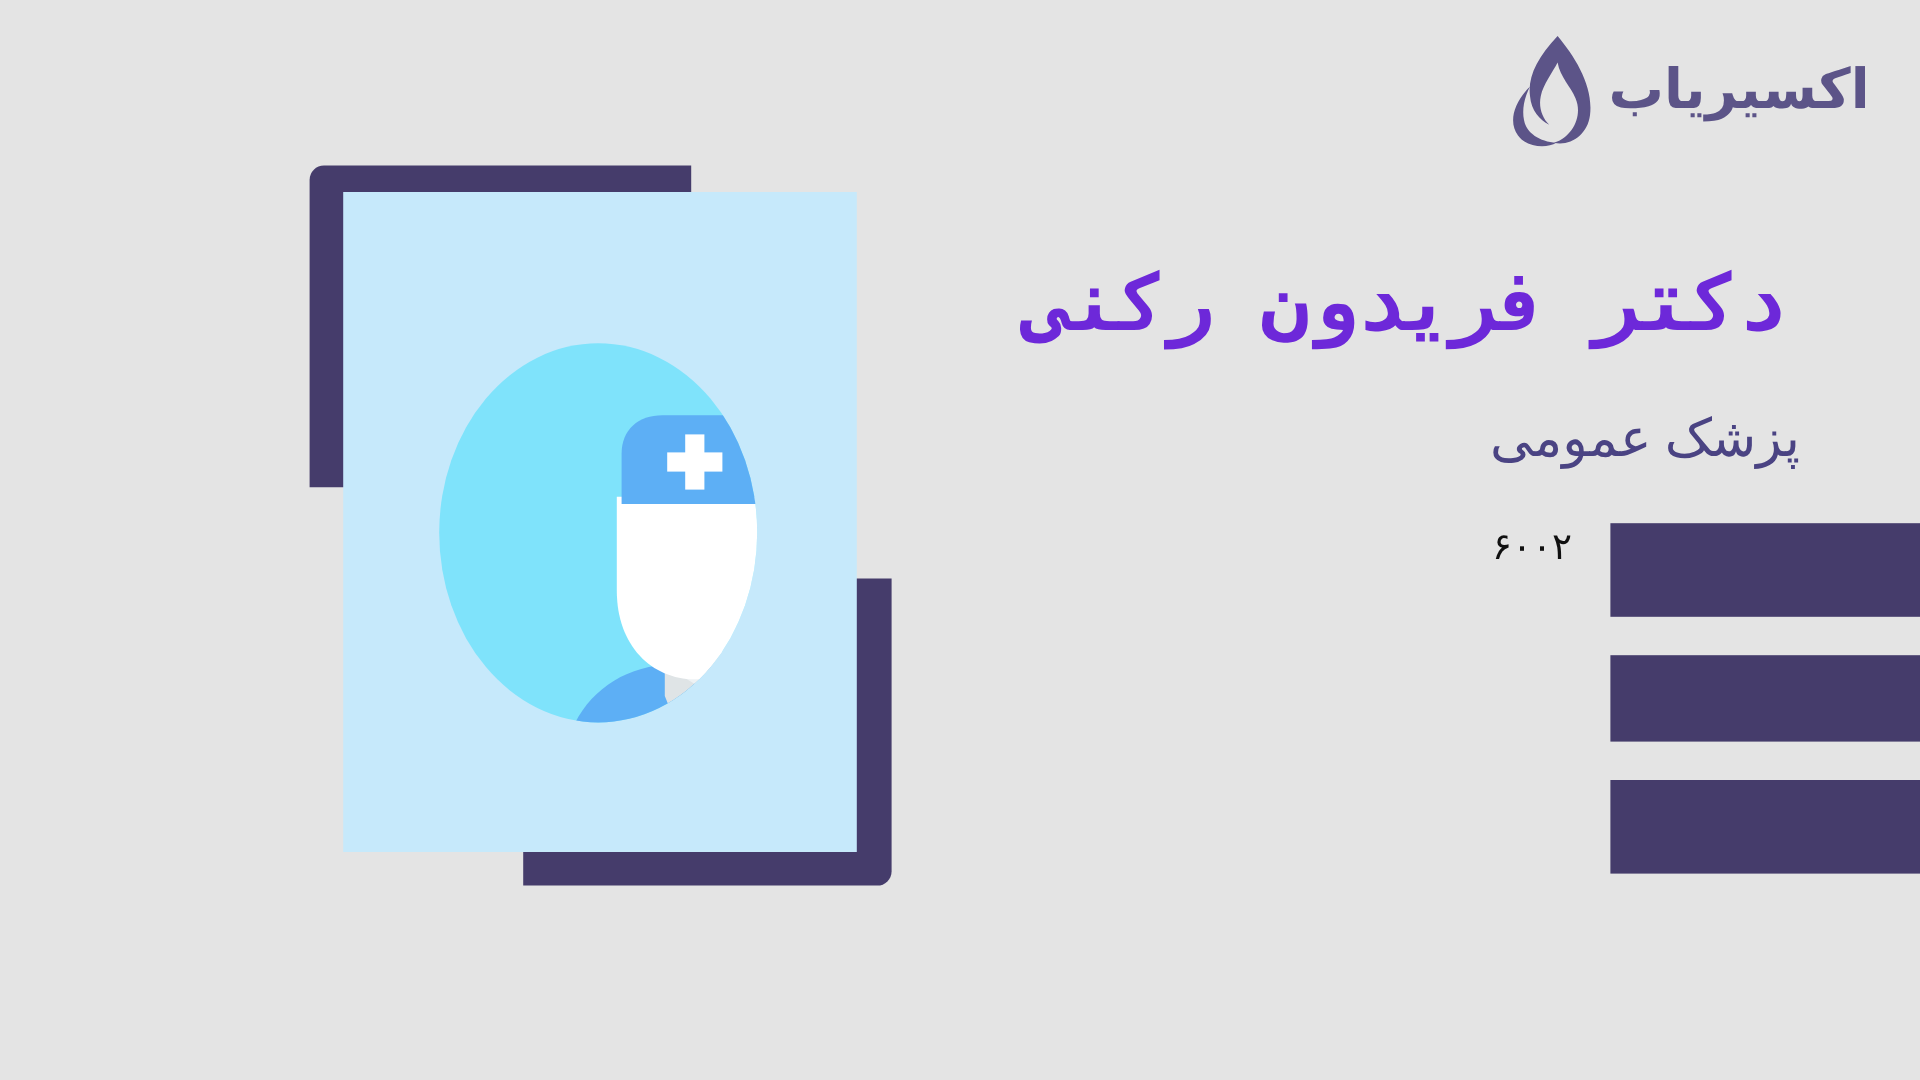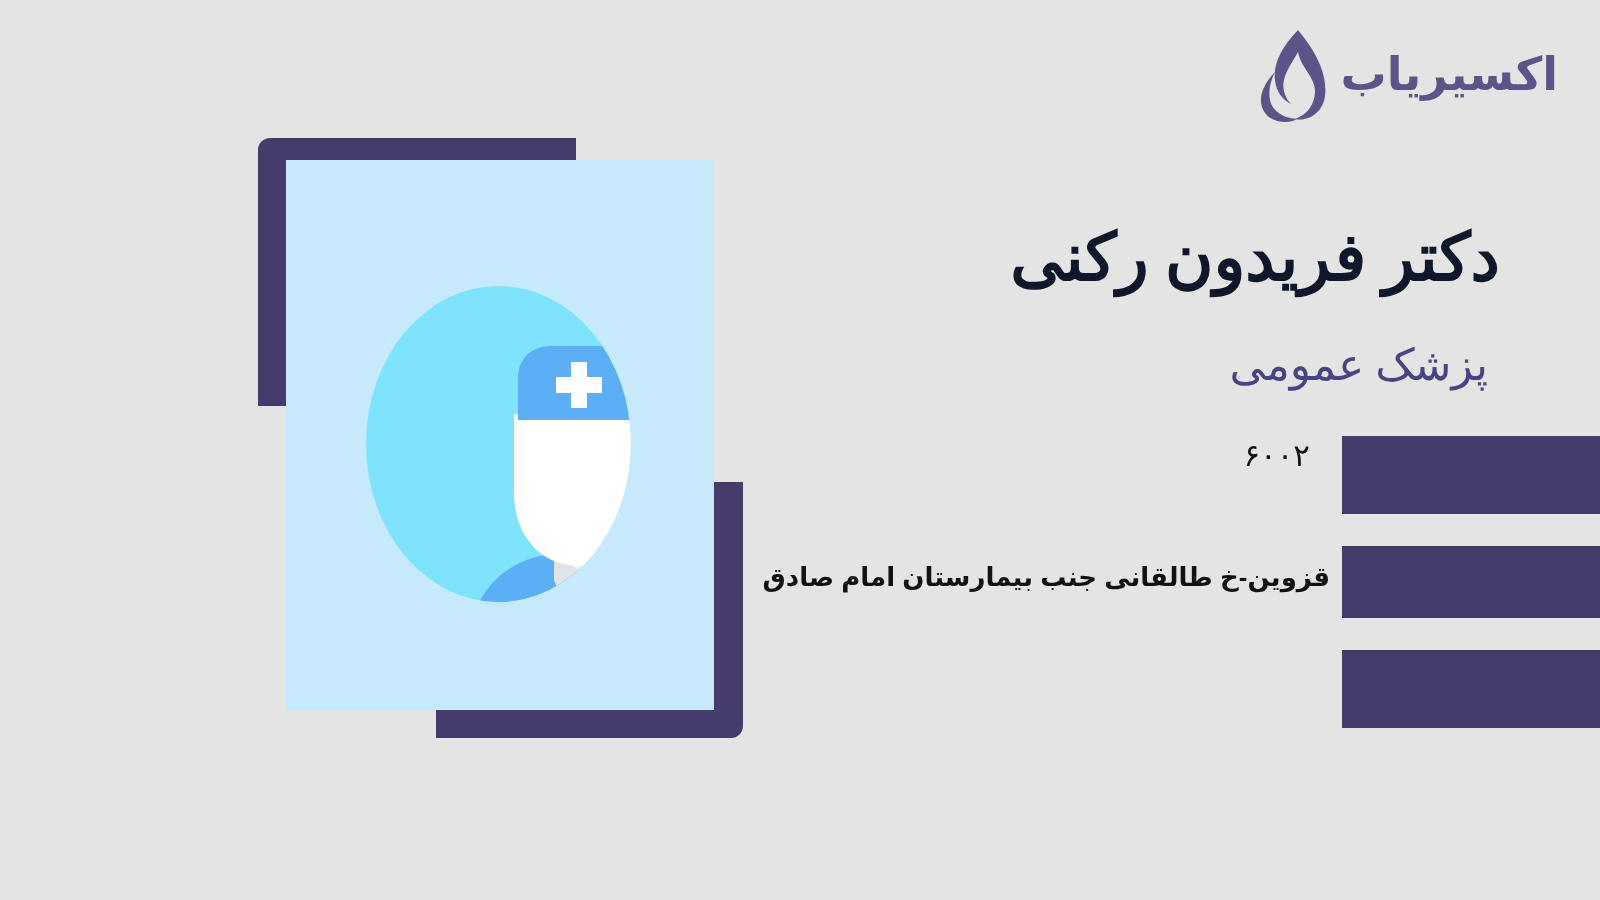--- a/index.html
+++ b/index.html
@@ -117,32 +117,32 @@
     position: absolute;
     right: 100px;
     top: 0;
     width: 760px;
     height: 900px;
     text-align: right;
     direction: rtl;
   }
   .doc-name {
     position: absolute;
-    right: 0;
+    right: 12px;
     top: 222px;
-    font-family: Liberation Serif, serif;
+    font-family: Liberation Mono, monospace;
     font-size: 66px;
     font-weight: 700;
-    color: #0f172a;
+    color: #6d28d9;
     line-height: 1.1;
     white-space: nowrap;
   }
   .doc-specialty {
     position: absolute;
-    right: 12px;
+    right: 0;
     top: 340px;
     font-family: "Liberation Serif", "DejaVu Serif", serif;
     font-size: 44px;
     font-weight: 400;
     color: #4a4383;
     line-height: 1.2;
     white-space: nowrap;
   }
   .doc-code {
     position: absolute;
@@ -231,20 +231,19 @@
           </g>
         </svg>
       </div>
     </div>
   </div>
 
   <div class="info">
     <div class="doc-name">دکتر فریدون رکنی</div>
     <div class="doc-specialty">پزشک عمومی</div>
     <div class="doc-code">۶۰۰۲</div>
-    <div class="doc-address">قزوین-خ طالقانی جنب بیمارستان امام صادق</div>
   </div>
 
   <div class="bar bar-1"></div>
   <div class="bar bar-2"></div>
   <div class="bar bar-3"></div>
 
 </div>
 
 </body></html>

